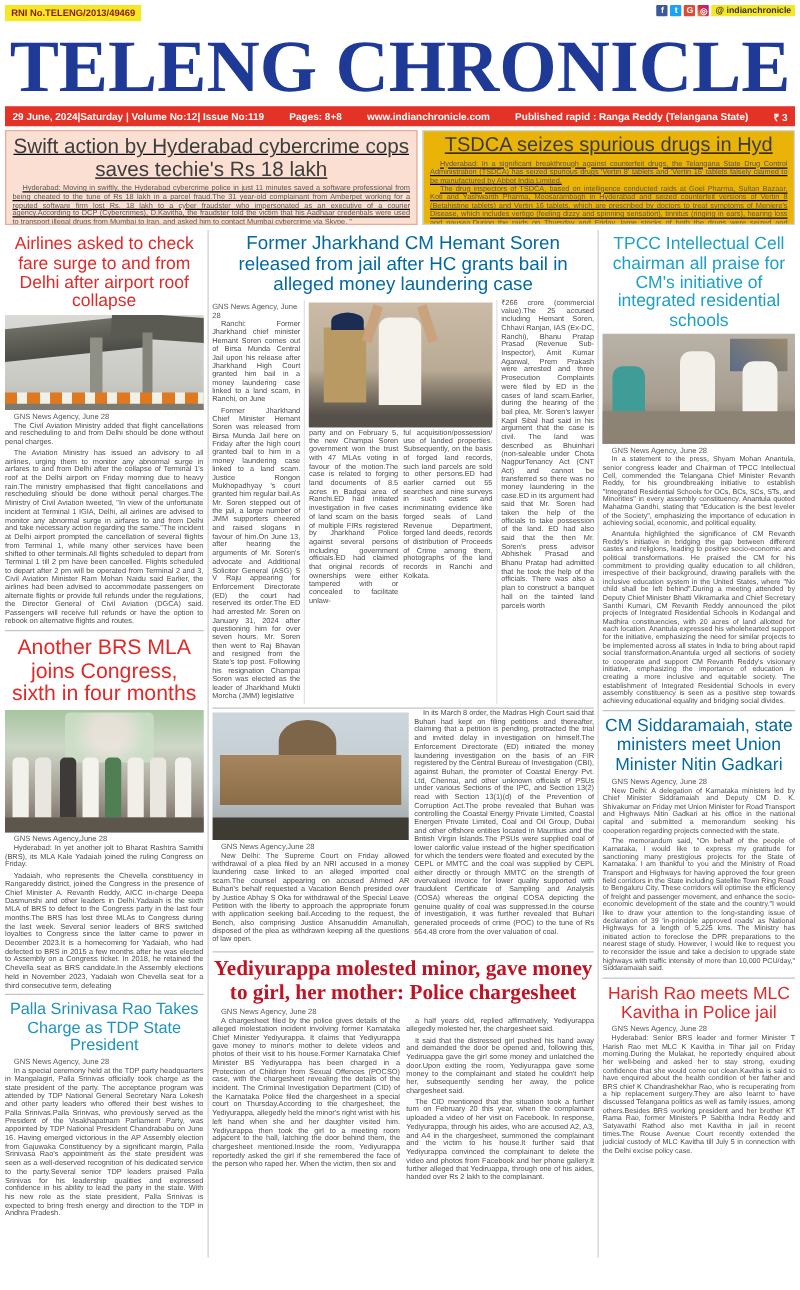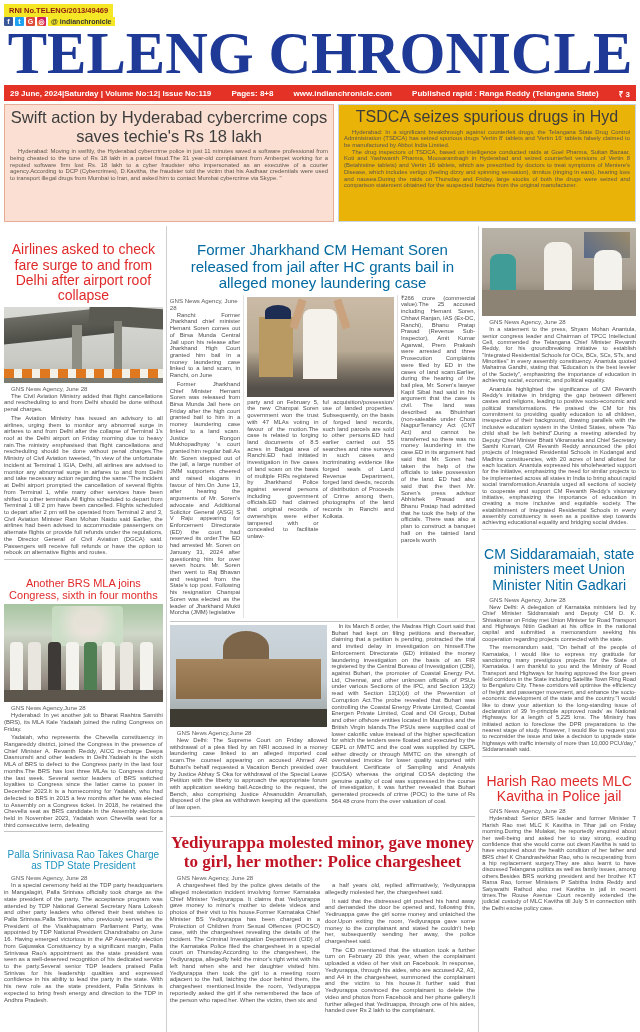--- a/index.html
+++ b/index.html
@@ -3,53 +3,53 @@
 <meta charset="utf-8">
 <style>
   * { margin:0; padding:0; box-sizing:border-box; }
   html,body { background:#9a9a9a; }
   .page {
     width:640px; height:1032px; background:#ffffff; margin:0 auto;
     font-family:"Liberation Sans", sans-serif; overflow:hidden; position:relative;
     padding:4px;
   }
   
-  .topstrip { display:flex; justify-content:space-between; align-items:flex-start; height:18px;flex-direction:column; }
+  .topstrip { display:flex; justify-content:space-between; align-items:flex-start; height:18px; }
   .rni { background:#f5e626; color:#8a1a10; font-size:7.5px; font-weight:bold; padding:2px 5px; }
   .social { display:flex; align-items:center; gap:2px; }
   .sq { width:9px; height:9px; font-size:7px; font-weight:bold; color:#fff; display:inline-flex; align-items:center; justify-content:center; border-radius:1px; }
   .fb{background:#3b5998}.tw{background:#1da1f2}.gp{background:#dd4b39}.ig{background:linear-gradient(45deg,#f09433,#dc2743,#bc1888)}
   .handle { background:#f5e626; color:#333; font-size:7px; font-weight:bold; padding:1px 3px; }
   .masthead {
     font-family:"Liberation Serif", serif; font-weight:700; color:#1e3a96;
     font-size:59px; line-height:1.02; text-align:center; letter-spacing:0px; margin:1px 0 2px;
   }
   .infobar {
     background:#e53226; color:#fff; font-size:8px; font-weight:bold;
     display:flex; align-items:center; justify-content:space-between;
     height:16px; padding:0 6px; margin-bottom:3px;
   }
   
   .toprow { display:flex; gap:4px; margin-bottom:4px; }
-  .box { padding:3px 5px 4px; height:118px; overflow:hidden; }
+  .box { padding:3px 5px 4px; height:76px; overflow:hidden;text-decoration:underline; }
   .box-pink { width:330px; background:#fadfd2; border:1px solid #e8ab95; }
   .box-blue { width:298px; background:#eab308; border:1px solid #c9d4e4; }
   .box h2 { font-weight:400; color:#3d3d3d; text-align:center; line-height:1.15; margin-bottom:2px; }
   .box-pink h2 { font-size:16.5px; }
   .box-blue h2 { font-size:16px; }
   .box p { font-size:5.9px; line-height:1.14; color:#5c564f; text-align:justify; text-indent:8px; }
   
   .mainrow { display:flex; height:822px; }
   .col { overflow:hidden; }
   .col-left  { width:163px; padding-right:3px; border-right:1px solid #cfcfcf; }
   .col-mid   { width:312px; padding:0 3px; }
   .col-right { width:158px; padding-left:3px; border-left:1px solid #cfcfcf; }
   section { display:block; }
   .rule-top { border-top:1px solid #c4c4c4; margin-top:3px; padding-top:1px; }
-  .hl { font-weight:400; text-align:center; line-height:1.1; margin:16px 1px 3px; }
+  .hl { font-weight:400; text-align:center; line-height:1.1; margin:3px 1px 3px; }
   .hl-red   { color:#e02a2a; }
   .hl-green { color:#0369a1; }
   .hl-teal  { color:#1d93bd; }
   .hl-cyan  { color:#1da0c8; }
   .hl-serif { font-family:"Liberation Serif", serif; font-weight:700; color:#c01425; }
   .agency { font-size:6.1px; color:#5a5a5a; margin:2px 0 1px; text-indent:7px; }
   .body p { font-size:5.9px; line-height:1.14; text-align:justify; color:#4d4d4d; margin-bottom:2px; text-indent:7px; }
   .col-right .body p { font-size:5.7px; line-height:1.12; }
   .noind { text-indent:0 !important; }
   
@@ -91,21 +91,21 @@
   .soren-grid .s2 { width:158px; border-left:1px solid #e2e2e2; border-right:1px solid #e2e2e2; padding:0 3px; }
   .soren-grid .s4 { width:76px; }
   .twocol { display:flex; gap:4px; }
   .twocol > * { flex:1; }
   
   .sc-grid { display:flex; gap:4px; }
   .sc-left { width:160px; }
   .sc-right { width:146px; }
   
   .yedi-cols { display:flex; gap:5px; }
-  .yedi-cols > div { flex:1; }.fs14{font-size:14px}.fs145{font-size:11px}.fs15{font-size:15px}.fs155{font-size:10px}.fs16{font-size:16px}.fs17{font-size:17px}
+  .yedi-cols > div { flex:1; }.fs14{font-size:14px}.fs145{font-size:17px}.fs15{font-size:15px}.fs155{font-size:13px}.fs16{font-size:16px}.fs17{font-size:17px}
 </style>
 </head>
 <body>
 
 <div class="page">
 
   <div class="topstrip">
     <span class="rni">RNI No.TELENG/2013/49469</span>
     <div class="social">
       <span class="sq fb">f</span>
@@ -245,20 +245,21 @@
             <p>a half years old, replied affirmatively, Yediyurappa allegedly molested her, the chargesheet said.</p>
             <p>It said that the distressed girl pushed his hand away and demanded the door be opened and, following this, Yediruappa gave the girl some money and unlatched the door.Upon exiting the room, Yediyurappa gave some money to the complainant and stated he couldn't help her, subsequently sending her away, the police chargesheet said.</p>
             <p>The CID mentioned that the situation took a further turn on February 20 this year, when the complainant uploaded a video of her visit on Facebook. In response, Yediyurappa, through his aides, who are accused A2, A3, and A4 in the chargesheet, summoned the complainant and the victim to his house.It further said that Yediyurappa convinced the complainant to delete the video and photos from Facebook and her phone gallery.It further alleged that Yediruappa, through one of his aides, handed over Rs 2 lakh to the complainant.</p>
           </div>
         </div>
       </section>
     </div>
 
     <div class="col col-right">
       <section>
+        <h2 class="hl hl-cyan fs14">TPCC Intellectual Cell chairman all praise for CM's initiative of integrated residential schools</h2>
         <div class="photo ph-tpcc">
           <div class="art"></div>
           <div class="p1"></div>
             <div class="p2"></div>
             <div class="p3"></div>
           <div class="tbl"></div>
         </div>
         <div class="agency">GNS News Agency, June 28</div>
         <div class="body">
           <p>In a statement to the press, Shyam Mohan Anantula, senior congress leader and Chairman of TPCC Intellectual Cell, commended the Telangana Chief Minister Revanth Reddy, for his groundbreaking initiative to establish "Integrated Residential Schools for OCs, BCs, SCs, STs, and Minorities" in every assembly constituency. Anantula quoted Mahatma Gandhi, stating that "Education is the best leveler of the Society", emphasizing the importance of education in achieving social, economic, and political equality.</p>

